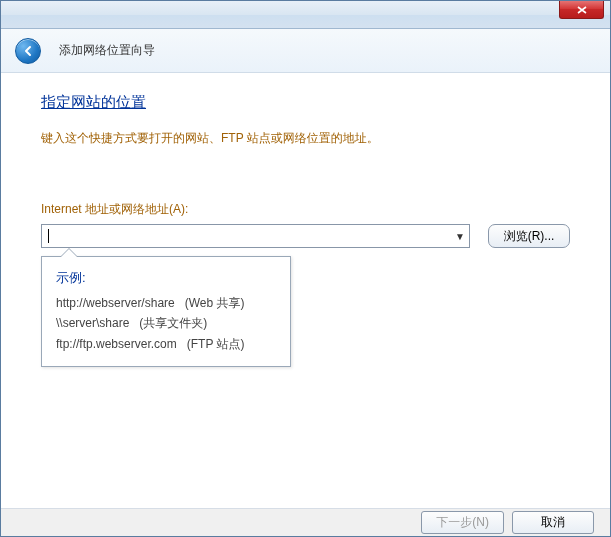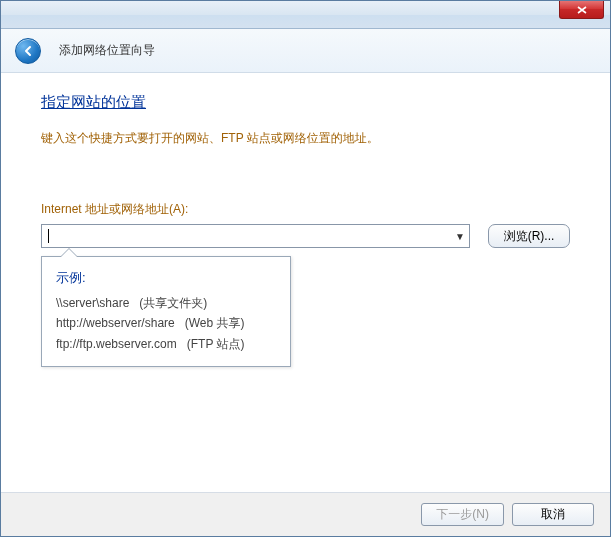--- a/index.html
+++ b/index.html
@@ -177,21 +177,21 @@
       color: #444;
       line-height: 1.7;
       white-space: nowrap;
     }
     .tooltip-line .eg { margin-right: 10px; }
     .footer {
       position: absolute;
       bottom: 0;
       left: 0;
       right: 0;
-      height: 44px;
+      height: 28px;
       border-top: 1px solid #d6dde6;
       background: #f0f0f0;
       display: flex;
       justify-content: flex-end;
       align-items: center;
       padding-right: 16px;
       gap: 8px;
     }
     .footer button {
       height: 23px;
@@ -242,24 +242,24 @@
         <input type="text" value="" style="">
         <span class="caret">▼</span>
       </div>
       <button class="browse-btn">浏览(R)...</button>
     </div>
   </div>
 
   <div class="tooltip">
     <div class="tooltip-title">示例:</div>
     <div class="tooltip-line">
+      <span class="eg">http://webserver/share</span><span>(Web 共享)</span>
+    </div>
+    <div class="tooltip-line">
       <span class="eg">\\server\share</span><span>(共享文件夹)</span>
-    </div>
-    <div class="tooltip-line">
-      <span class="eg">http://webserver/share</span><span>(Web 共享)</span>
     </div>
     <div class="tooltip-line">
       <span class="eg">ftp://ftp.webserver.com</span><span>(FTP 站点)</span>
     </div>
   </div>
 
   <div class="footer">
     <button class="disabled">下一步(N)</button>
     <button>取消</button>
   </div>

